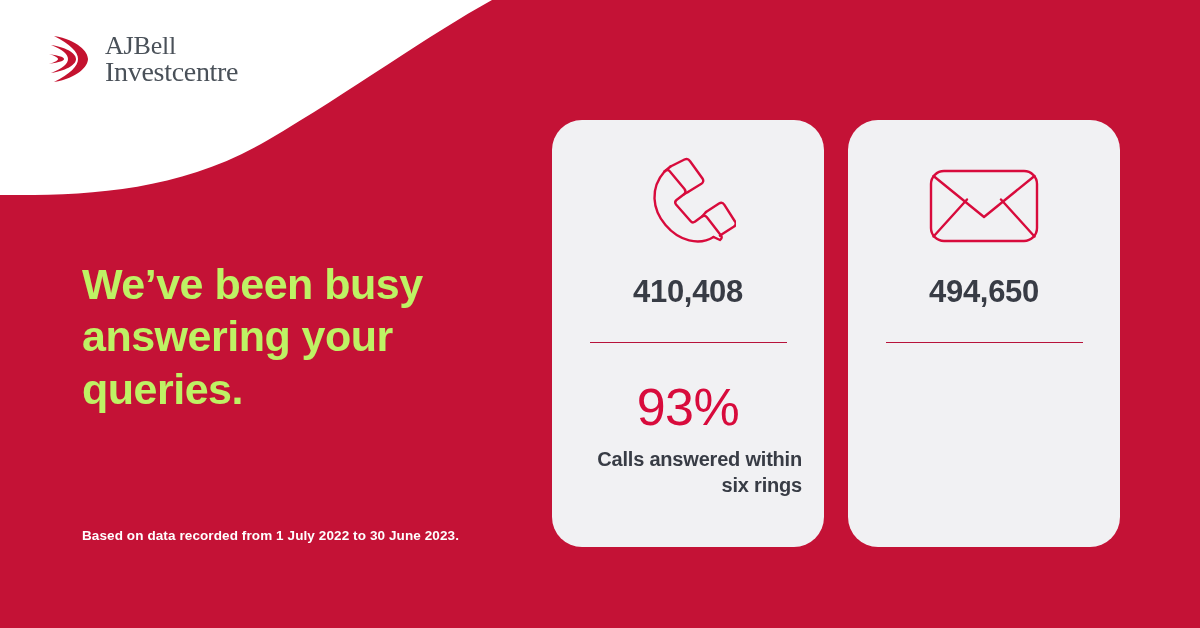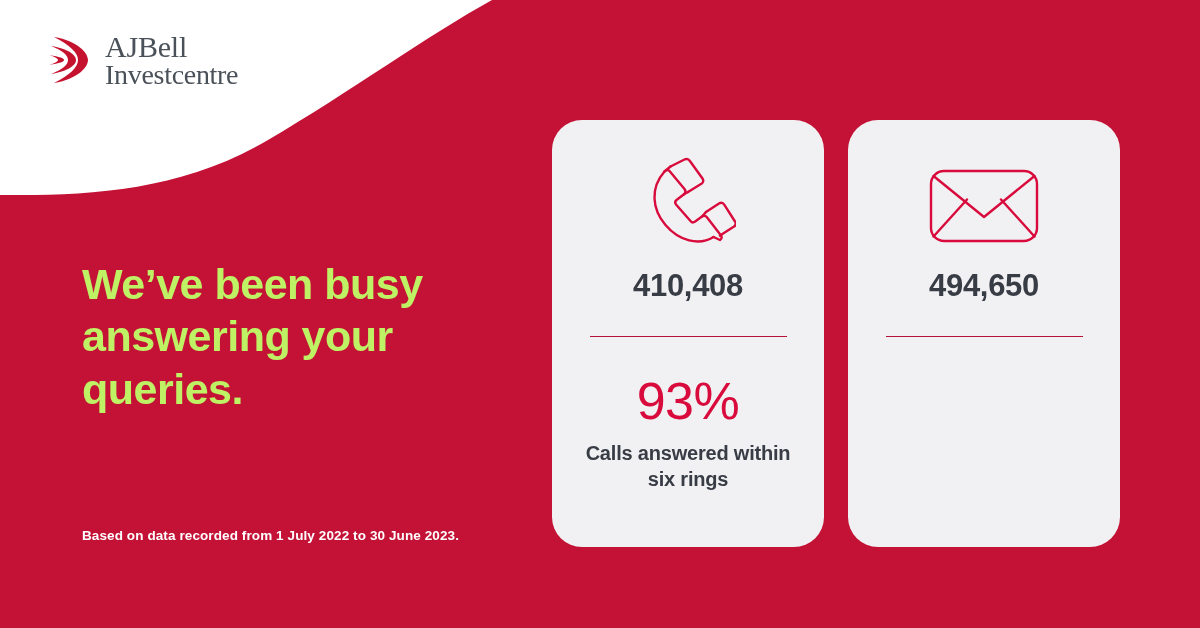--- a/index.html
+++ b/index.html
@@ -49,21 +49,21 @@
   }
   .logo-words {
     display: flex;
     flex-direction: column;
     justify-content: center;
     font-family: "Liberation Serif", serif;
     color: #4A5159;
     line-height: 0.99;
   }
   .logo-line1 {
-    font-size: 30px;
+    font-size: 26px;
     letter-spacing: -0.2px;
   }
   .logo-line2 {
     font-size: 28px;
     letter-spacing: -0.3px;
     margin-top: -1px;
   }
 
   
   .headline {
@@ -108,21 +108,21 @@
     flex-direction: column;
     align-items: center;
   }
   .card-icon {
     height: 104px;
     display: flex;
     align-items: center;
     justify-content: center;
   }
   .card-count {
-    margin-top: 10px;
+    margin-top: 16px;
     font-size: 31px;
     font-weight: bold;
     color: #383C45;
     letter-spacing: -0.3px;
   }
   .card-divider {
     width: 197px;
     height: 1px;
     background: #B7123A;
     margin-top: 32px;
@@ -133,21 +133,21 @@
     font-weight: 400;
     color: #D80B3C;
     letter-spacing: -0.5px;
     line-height: 1;
   }
   .card-label {
     margin-top: 14px;
     font-size: 20px;
     font-weight: bold;
     color: #383C45;
-    text-align: center;
+    text-align: right;
     line-height: 1.28;
     letter-spacing: -0.2px;
   }
 </style>
 </head>
 <body>
 
 <div class="canvas">
 
   <svg class="white-curve" viewBox="0 0 1200 628" preserveAspectRatio="none">

